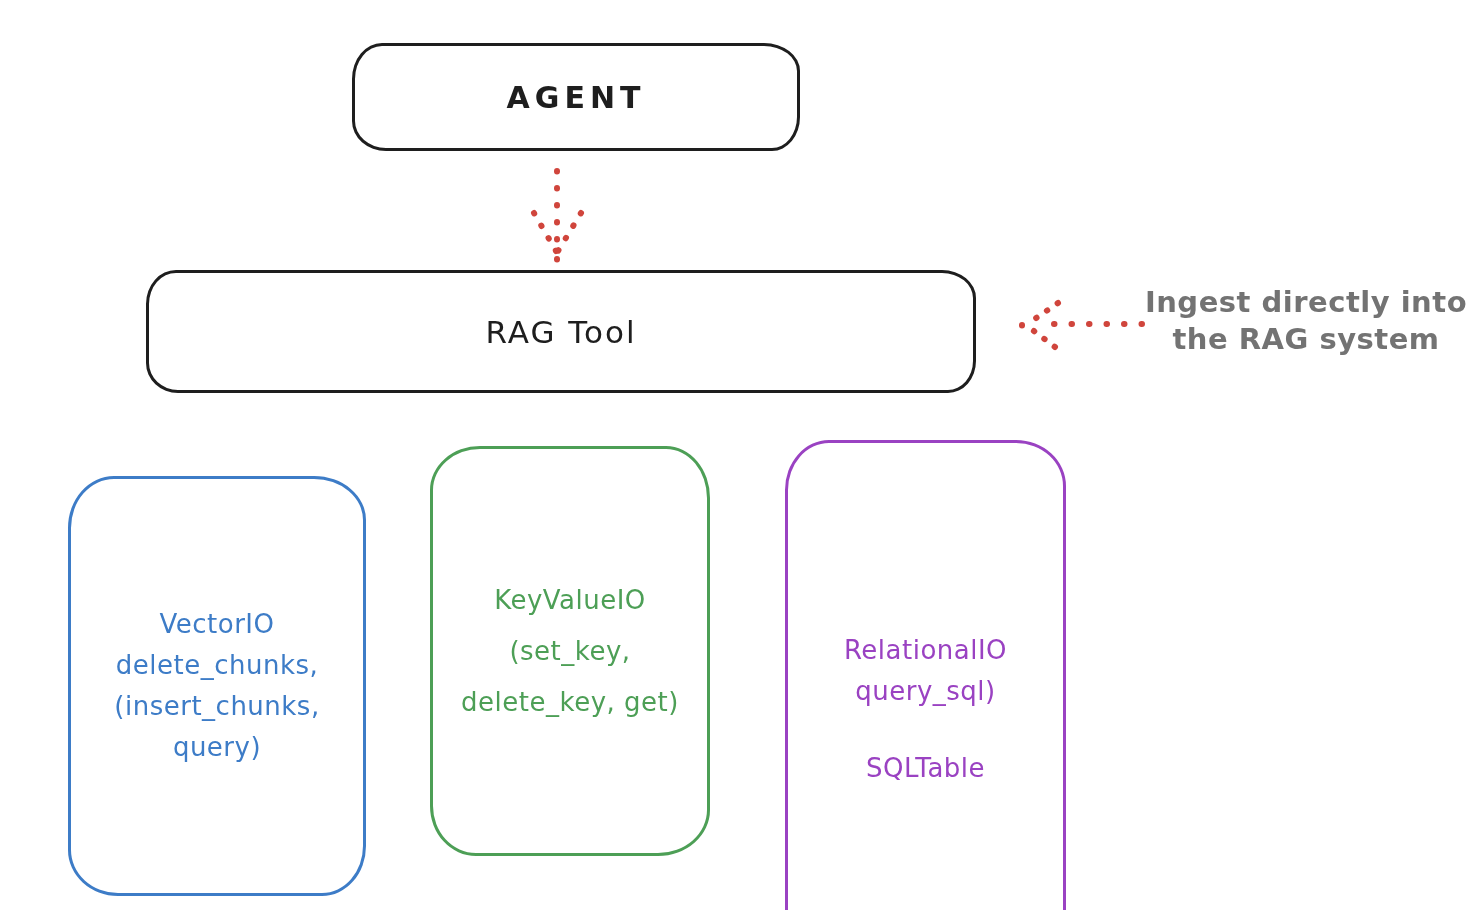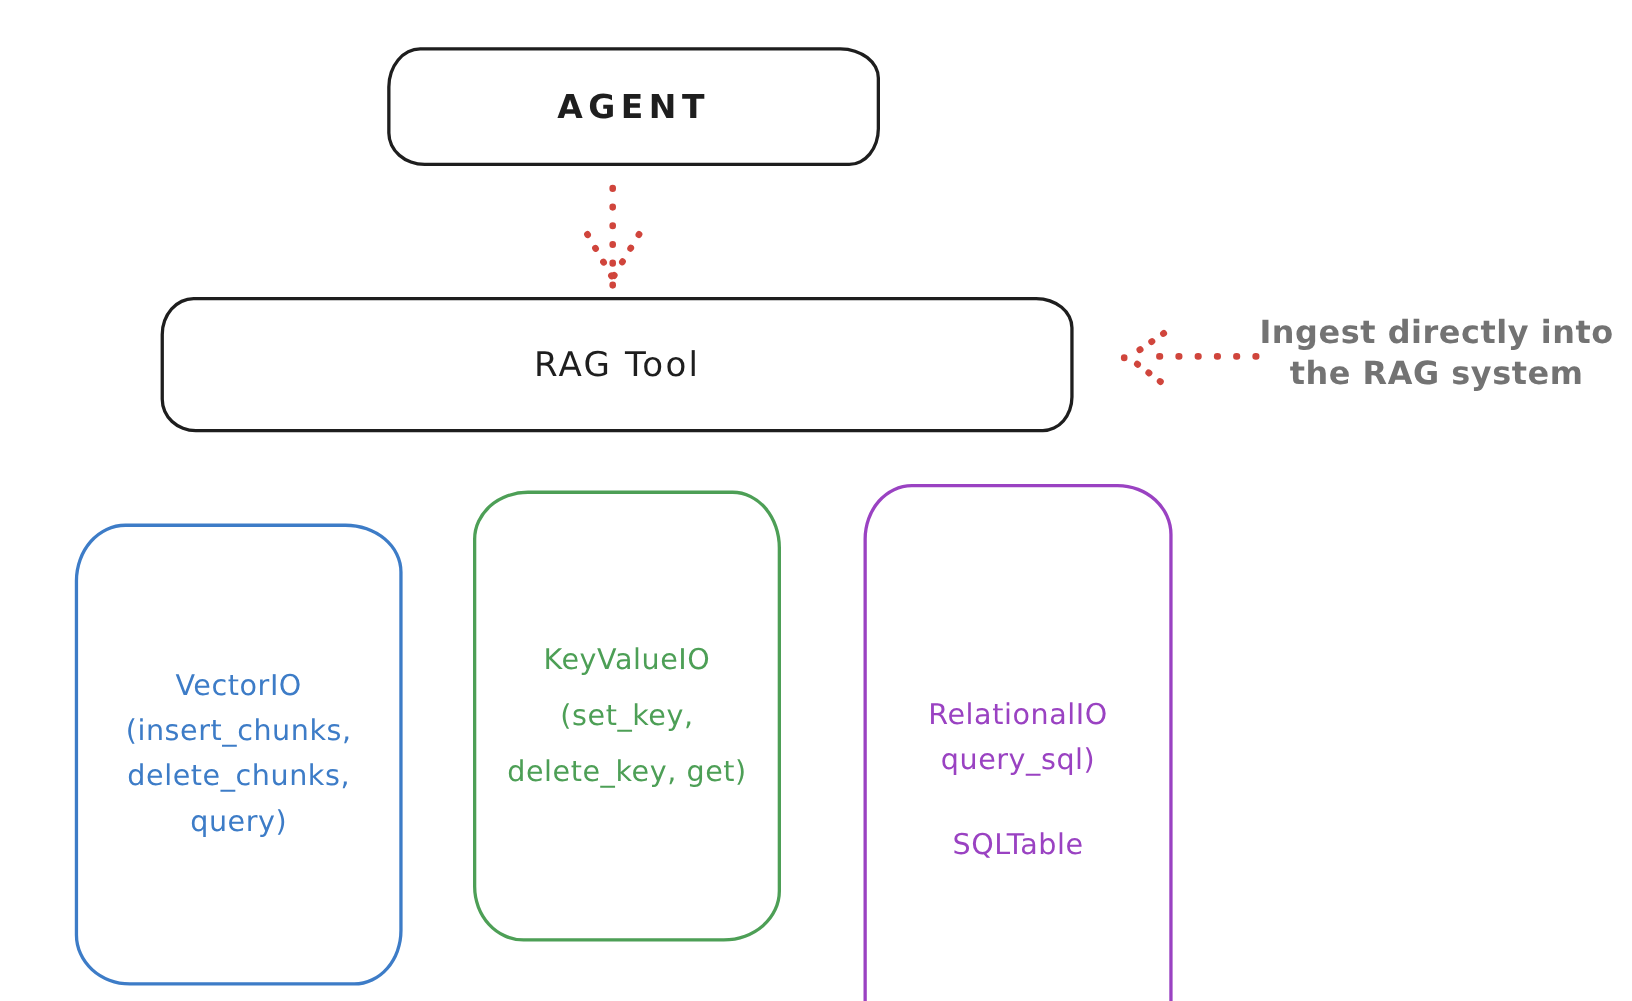--- a/index.html
+++ b/index.html
@@ -130,22 +130,22 @@
     <span>RAG Tool</span>
   </div>
 
   <div class="annotation-text">
     <div>Ingest directly into</div>
     <div>the RAG system</div>
   </div>
 
   <div class="io-box io-box-vector">
     <div>VectorIO</div>
+    <div>delete_chunks,</div>
     <div>(insert_chunks,</div>
-    <div>delete_chunks,</div>
     <div>query)</div>
   </div>
 
   <div class="io-box io-box-keyvalue">
     <div>KeyValueIO</div>
     <div>(set_key,</div>
     <div>delete_key, get)</div>
   </div>
 
   <div class="io-box io-box-relational">

